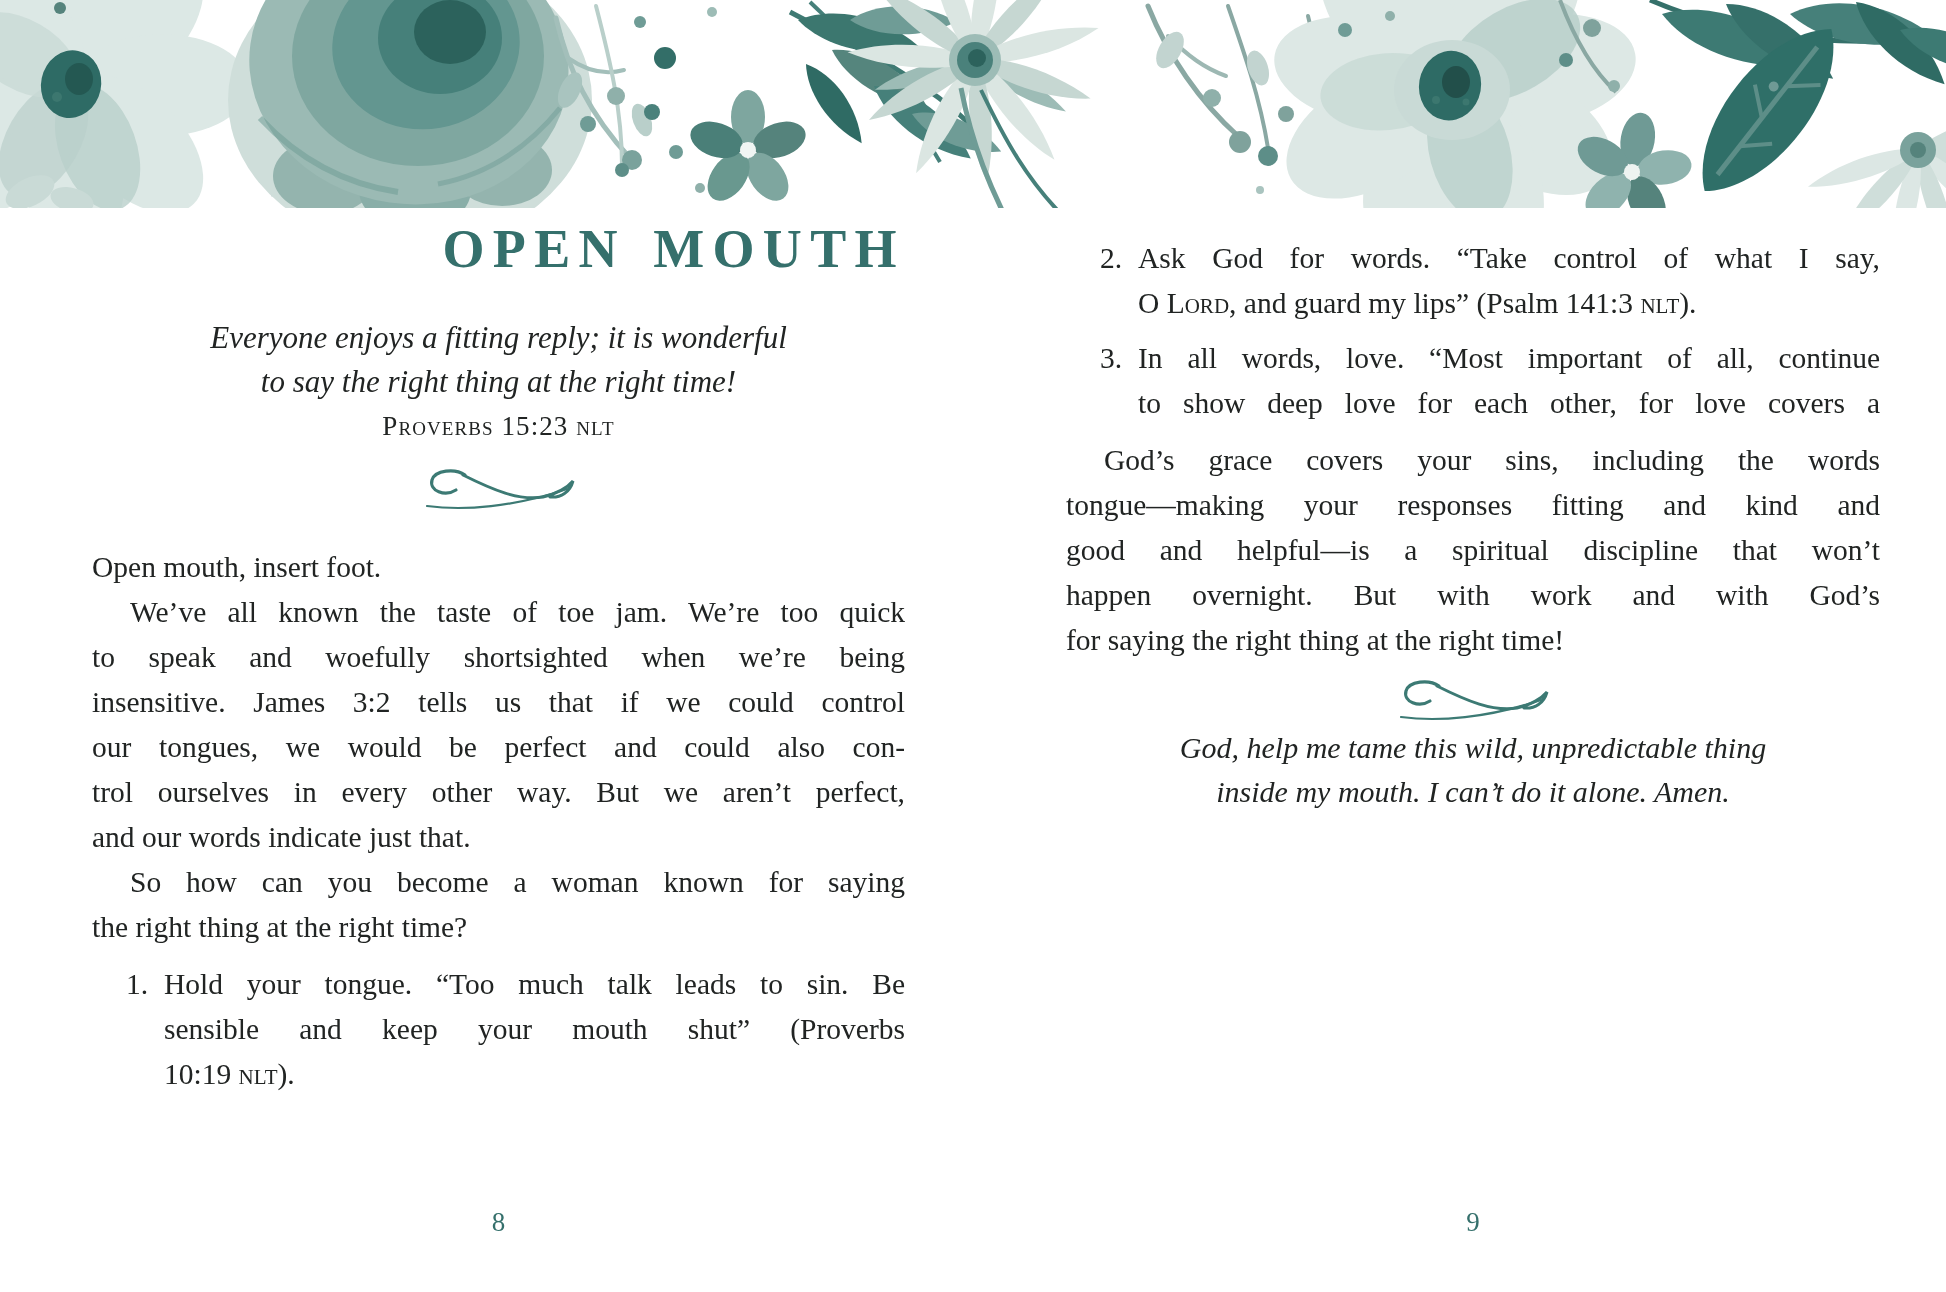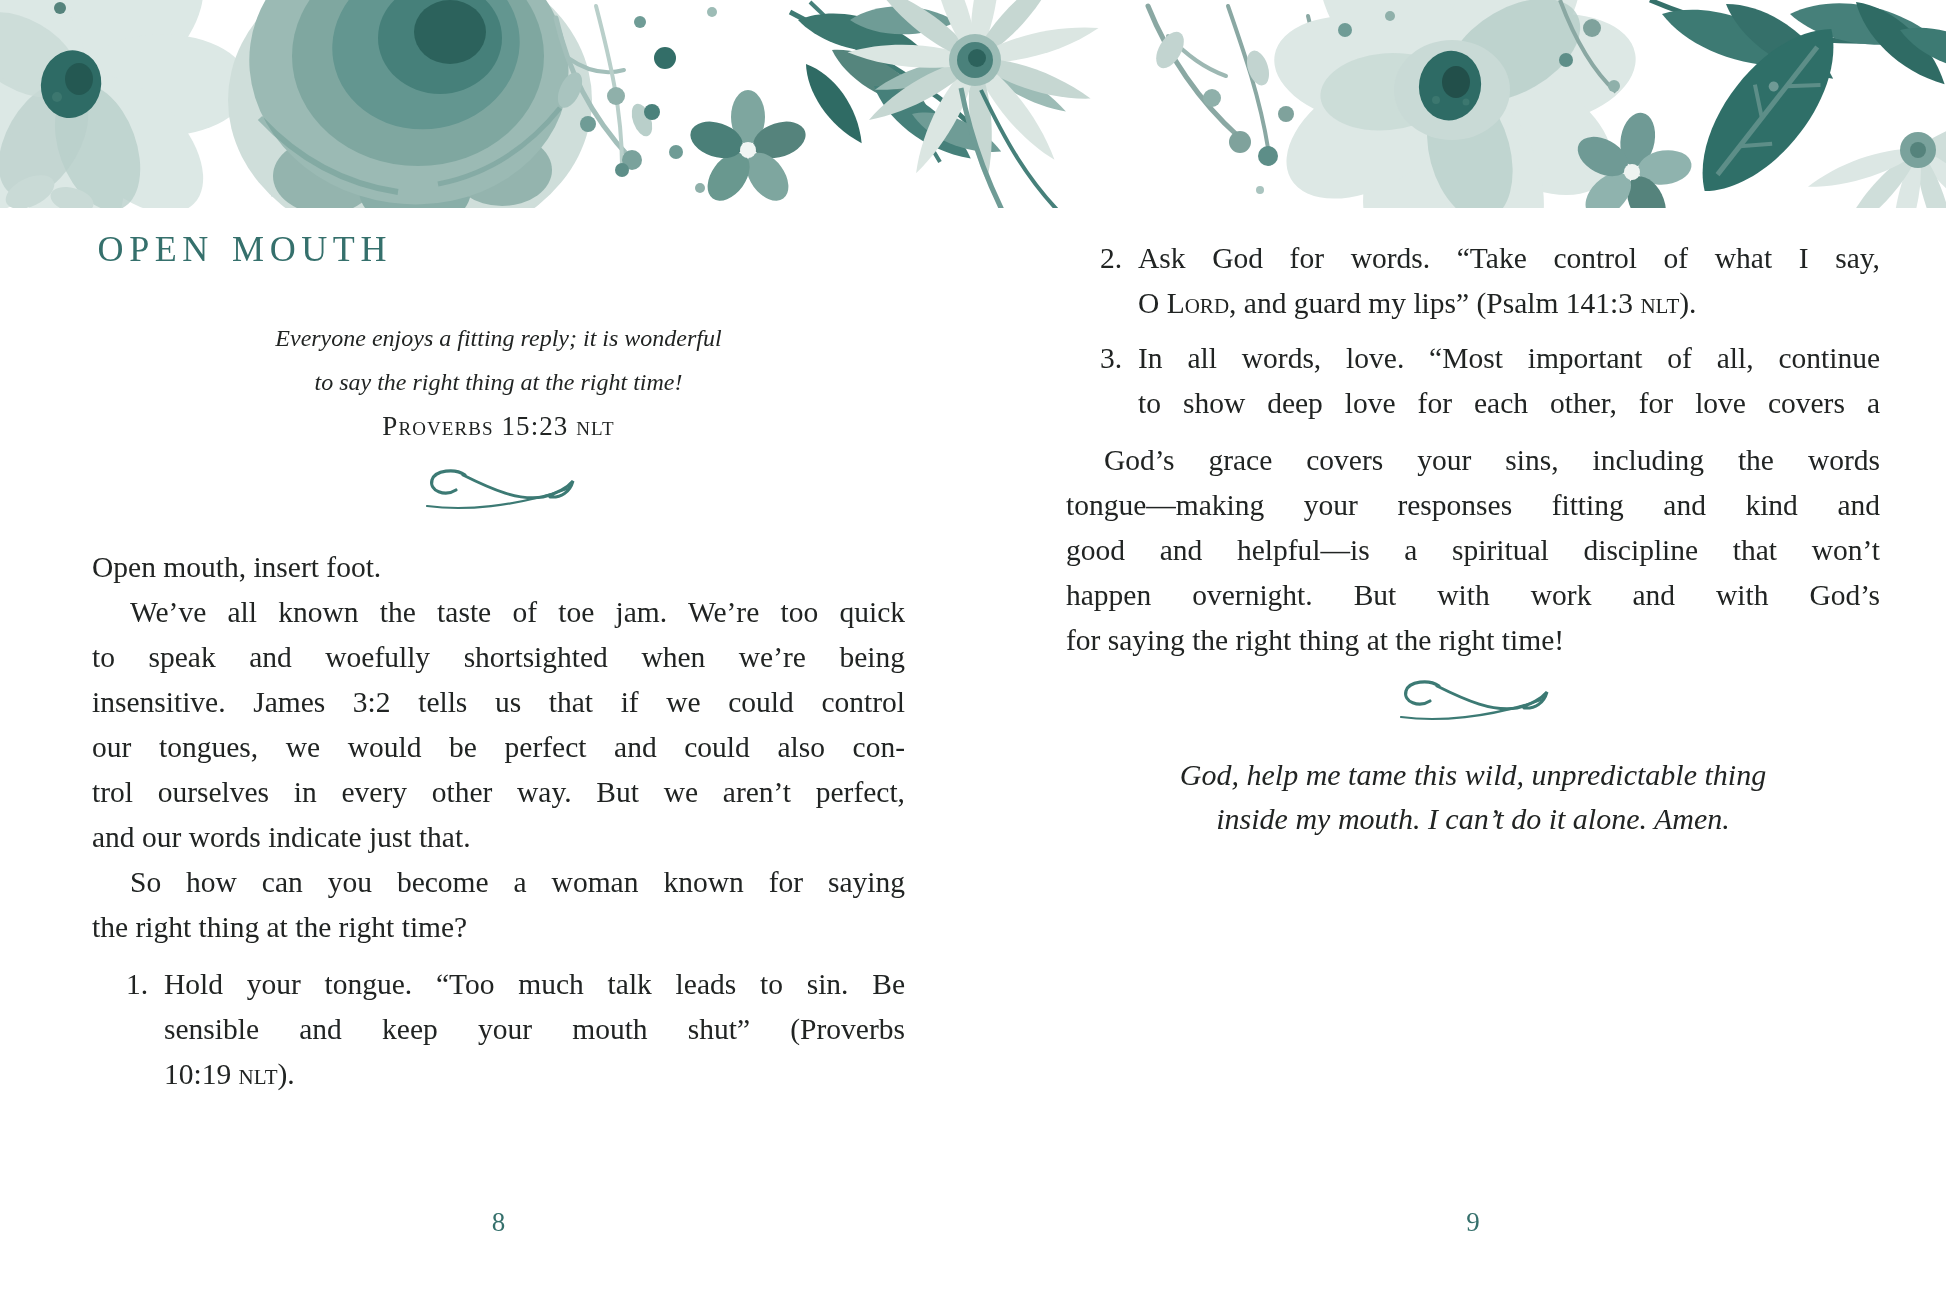--- a/index.html
+++ b/index.html
@@ -4,40 +4,40 @@
 <style>
   html,body{margin:0;padding:0;background:#ffffff;}
   .spread{position:relative;width:1946px;height:1292px;background:#ffffff;overflow:hidden;
           font-family:"Liberation Serif", serif;color:#212423;}
   .floral{position:absolute;top:0;left:0;width:1946px;height:208px;}
   .page{position:absolute;top:0;height:1292px;}
   .page-left{left:92px;width:813px;padding-top:222px;}
   .page-right{left:1066px;width:814px;padding-top:236px;}
   .page,.page *{box-sizing:border-box;}
 
-  .title{font-size:36px;line-height:54px;font-weight:normal;color:#35706c;
-         text-align:left;letter-spacing:.155em;padding-left:.155em;word-spacing:.1em;}
-  .verse{margin-top:40px;font-style:italic;font-size:24px;line-height:44px;}
+  .title{font-size:54px;line-height:54px;font-weight:bold;color:#35706c;
+         text-align:right;letter-spacing:.155em;padding-left:.155em;word-spacing:.1em;}
+  .verse{margin-top:40px;font-style:italic;font-size:31px;line-height:44px;}
   .vline{text-align:center;}
   .ref{font-size:27px;line-height:44px;text-align:center;font-variant:small-caps;
        letter-spacing:.04em;}
   .swirl-wrap{margin-top:18px;text-align:center;height:48px;}
   .swirl-wrap.r{margin-top:14px;}
   .bodytext{margin-top:31px;font-size:29.5px;line-height:45px;}
   .tblock{margin:0;}
   .tblock.gap10{margin-top:10px;}
   .tblock.gap12{margin-top:12px;}
   .tblock.gap22{margin-top:12px;}
   .bline{text-align:justify;text-align-last:justify;-moz-text-align-last:justify;}
   .bline.last{text-align-last:left;-moz-text-align-last:left;}
   .bline.find{padding-left:38px;}
   .tblock.list .bline{margin-left:72px;position:relative;}
   .num{position:absolute;left:-38px;top:0;}
   .sc{font-variant:small-caps;}
-  .prayer{margin-top:28px;font-style:italic;font-size:30px;line-height:44px;}
+  .prayer{margin-top:1px;font-style:italic;font-size:30px;line-height:44px;}
   .pagenum{position:absolute;top:1202px;width:inherit;text-align:center;
            font-size:27px;line-height:40px;color:#35706c;}
   .pagenum.pl{left:92px;width:813px;}
   .pagenum.pr{left:1066px;width:814px;}
 </style>
 </head>
 <body>
 
 <div class="spread">
 

